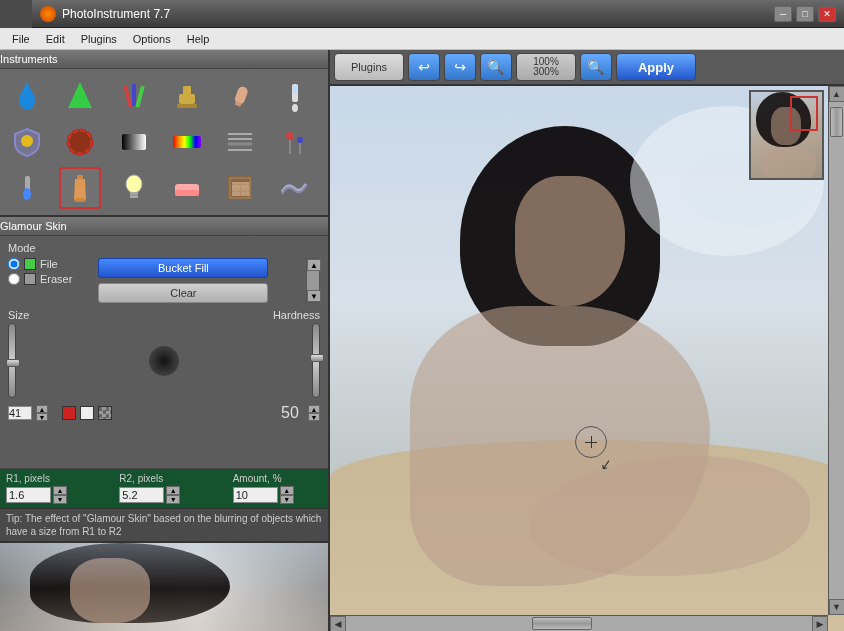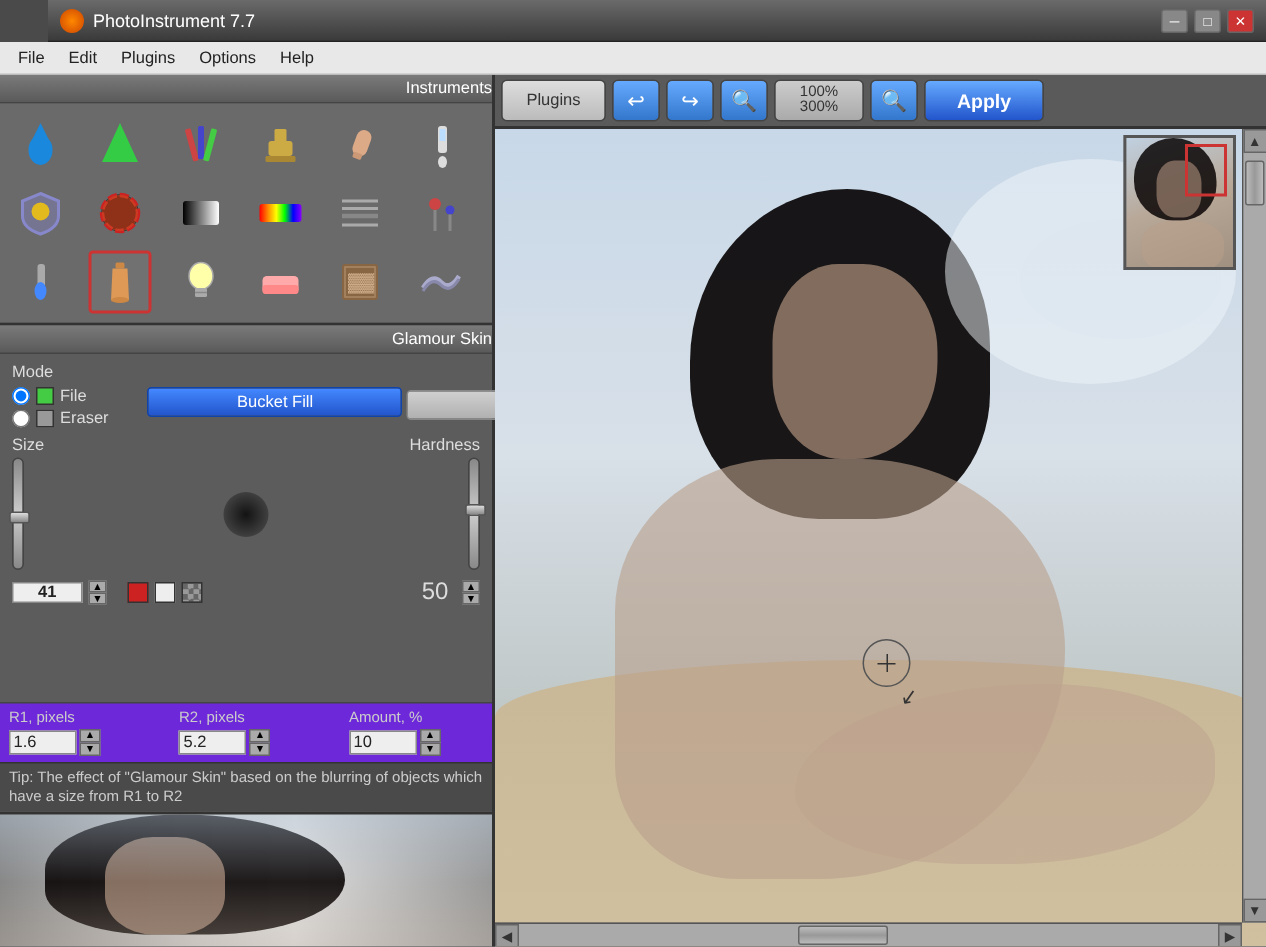--- a/index.html
+++ b/index.html
@@ -50,21 +50,21 @@
       border-right: 2px solid #333;
     }
 
     
     #instruments-section {
       background: #5c5c5c;
       border-bottom: 2px solid #333;
     }
     .section-header {
       background: linear-gradient(to bottom, #7a7a7a, #5a5a5a);
-      text-align: right;
+      text-align: left;
       color: white;
       font-size: 11px;
       padding: 3px 0;
       border-bottom: 1px solid #444;
     }
     #instruments-grid {
       padding: 6px;
       display: grid;
       grid-template-columns: repeat(6, 1fr);
       gap: 4px;
@@ -124,29 +124,29 @@
       margin-top: 2px;
     }
 
     .slider-row { display: flex; justify-content: space-between; color: #ddd; font-size: 11px; margin-bottom: 2px; }
     .slider-track { width: 8px; height: 80px; background: linear-gradient(to bottom, #888, #ccc, #888); border: 1px solid #444; border-radius: 4px; position: relative; cursor: pointer; }
     .slider-thumb { width: 14px; height: 8px; background: linear-gradient(to bottom, #ddd, #888); border: 1px solid #555; border-radius: 2px; position: absolute; left: -3px; top: 40px; }
     .brush-preview { width: 60px; height: 60px; display: flex; align-items: center; justify-content: center; }
     .brush-circle { width: 30px; height: 30px; background: radial-gradient(circle, rgba(0,0,0,0.8), rgba(0,0,0,0.1)); border-radius: 50%; }
 
     .bottom-controls { display: flex; align-items: center; gap: 4px; padding: 2px 0; background: #5c5c5c; }
-    .num-input-sm { width: 47px; background: #eee; border: 1px solid #888; text-align: center; font-size: 11px; color: #222; font-weight: bold; }
+    .num-input-sm { width: 24px; background: #eee; border: 1px solid #888; text-align: left; font-size: 11px; color: #222; }
     .color-swatch-sm { width: 14px; height: 14px; background: #cc2222; border: 1px solid #333; cursor: pointer; }
     .checker-icon { width: 14px; height: 14px; background: repeating-conic-gradient(#999 0% 25%, #666 0% 50%) 0 0 / 7px 7px; border: 1px solid #333; }
     .spin-btn-group { display: flex; flex-direction: column; width: 12px; }
     .spin-btn { width: 12px; height: 8px; background: #aaa; border: 1px solid #666; display: flex; align-items: center; justify-content: center; font-size: 7px; cursor: pointer; }
     .num-display-sm { width: 28px; text-align: center; color: #ddd; font-size: 16px; }
 
     
-    .params-row { display: flex; gap: 24px; padding: 4px 6px; background: #6d28d9; border-top: 1px solid #444; }
+    .params-row { display: flex; gap: 24px; padding: 4px 6px; background: #14532d; border-top: 1px solid #444; }
     .param-group { display: flex; flex-direction: column; gap: 2px; flex: 1; }
     .param-label { color: #ccc; font-size: 10px; }
     .param-input-row { display: flex; align-items: center; gap: 2px; }
     .param-input { width: 45px; background: #eee; border: 1px solid #888; font-size: 11px; color: #222; padding: 1px 2px; }
     .param-spin { display: flex; flex-direction: column; }
     .param-spin-btn { width: 14px; height: 9px; background: #aaa; border: 1px solid #666; display: flex; align-items: center; justify-content: center; font-size: 7px; cursor: pointer; }
 
     
     .tip-text { padding: 3px 6px; color: #ccc; font-size: 10px; line-height: 1.3; background: #4a4a4a; border-top: 1px solid #333; }
 
@@ -524,21 +524,21 @@
               <input type="radio" name="mode" checked="" style="">
               <span class="color-square"></span>
               <span>File</span>
             </label>
             <label class="mode-option">
               <input type="radio" name="mode" style="">
               <span class="color-square gray"></span>
               <span>Eraser</span>
             </label>
           </div>
-          <div style="display:flex; flex-direction:row; gap:3px; align-items:flex-start; margin-left:10px;justify-content:center;">
+          <div style="display:flex; flex-direction:column; gap:3px; align-items:flex-start; margin-left:10px;justify-content:center;">
             <div class="bucket-fill-btn">Bucket Fill</div>
             <div class="clear-btn">Clear</div>
           </div>
           <div style="display:flex; flex-direction:column; width:14px; border:1px solid #555; background:#888; margin-left:auto;">
             <div style="width:14px;height:12px;background:#aaa;border:1px solid #666;display:flex;align-items:center;justify-content:center;font-size:8px;cursor:pointer;">▲</div>
             <div style="flex:1;background:#999;"></div>
             <div style="width:14px;height:12px;background:#aaa;border:1px solid #666;display:flex;align-items:center;justify-content:center;font-size:8px;cursor:pointer;">▼</div>
           </div>
         </div>
 

